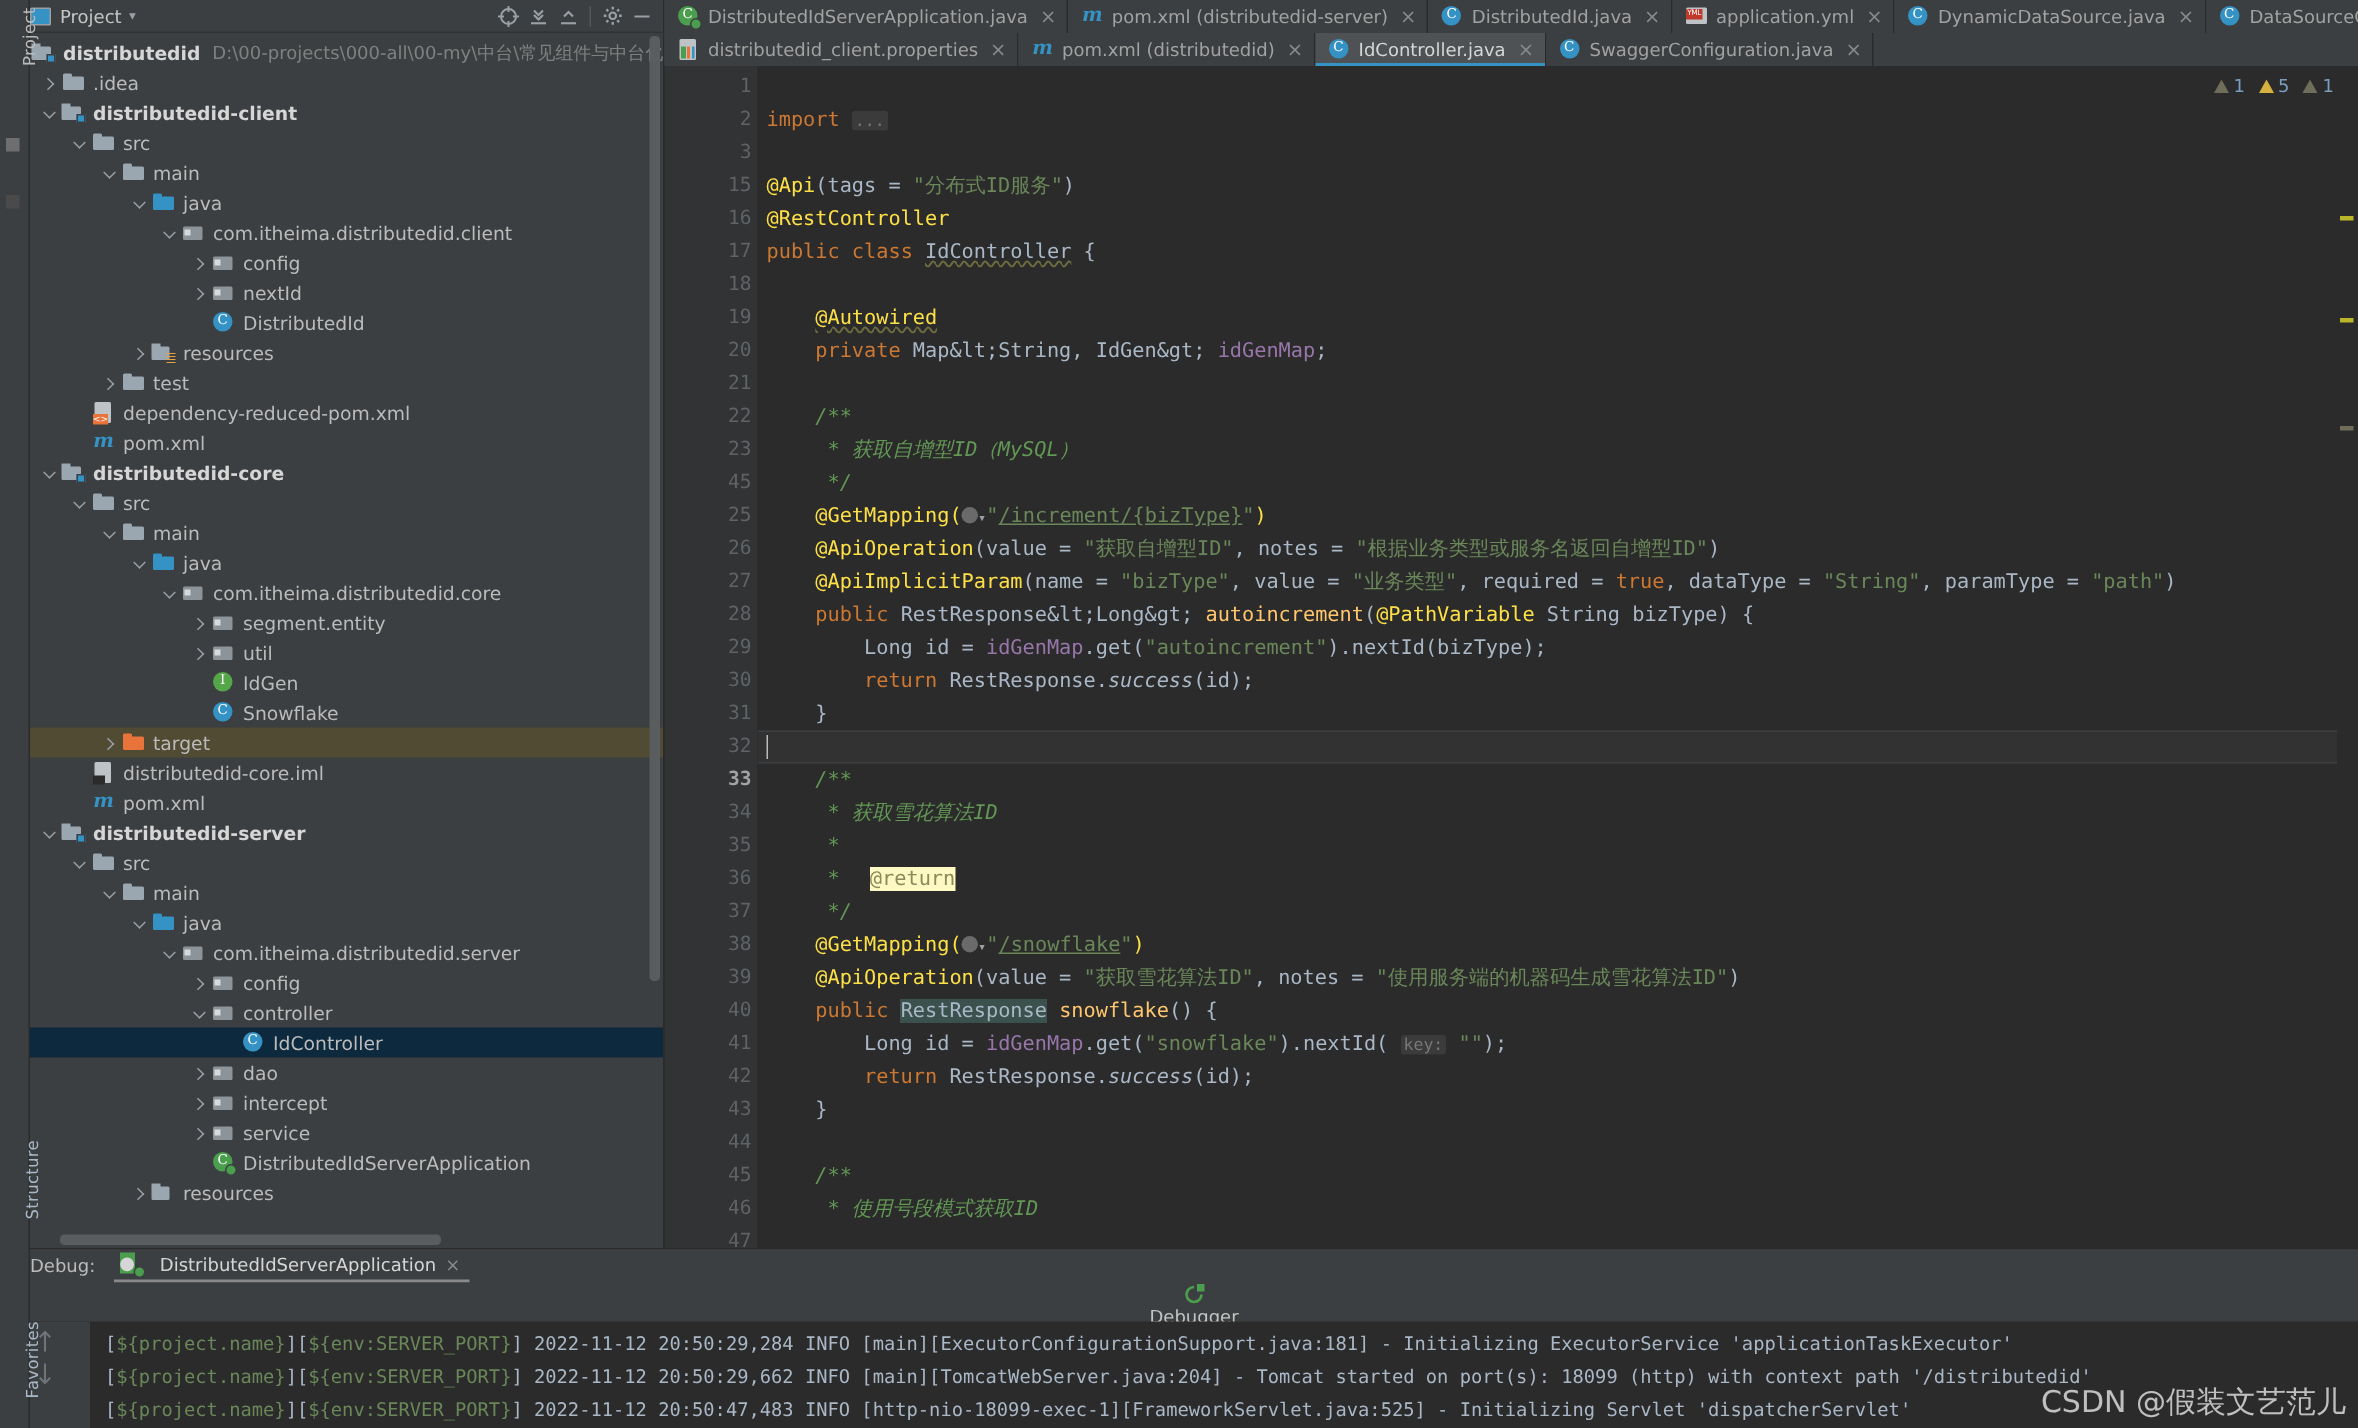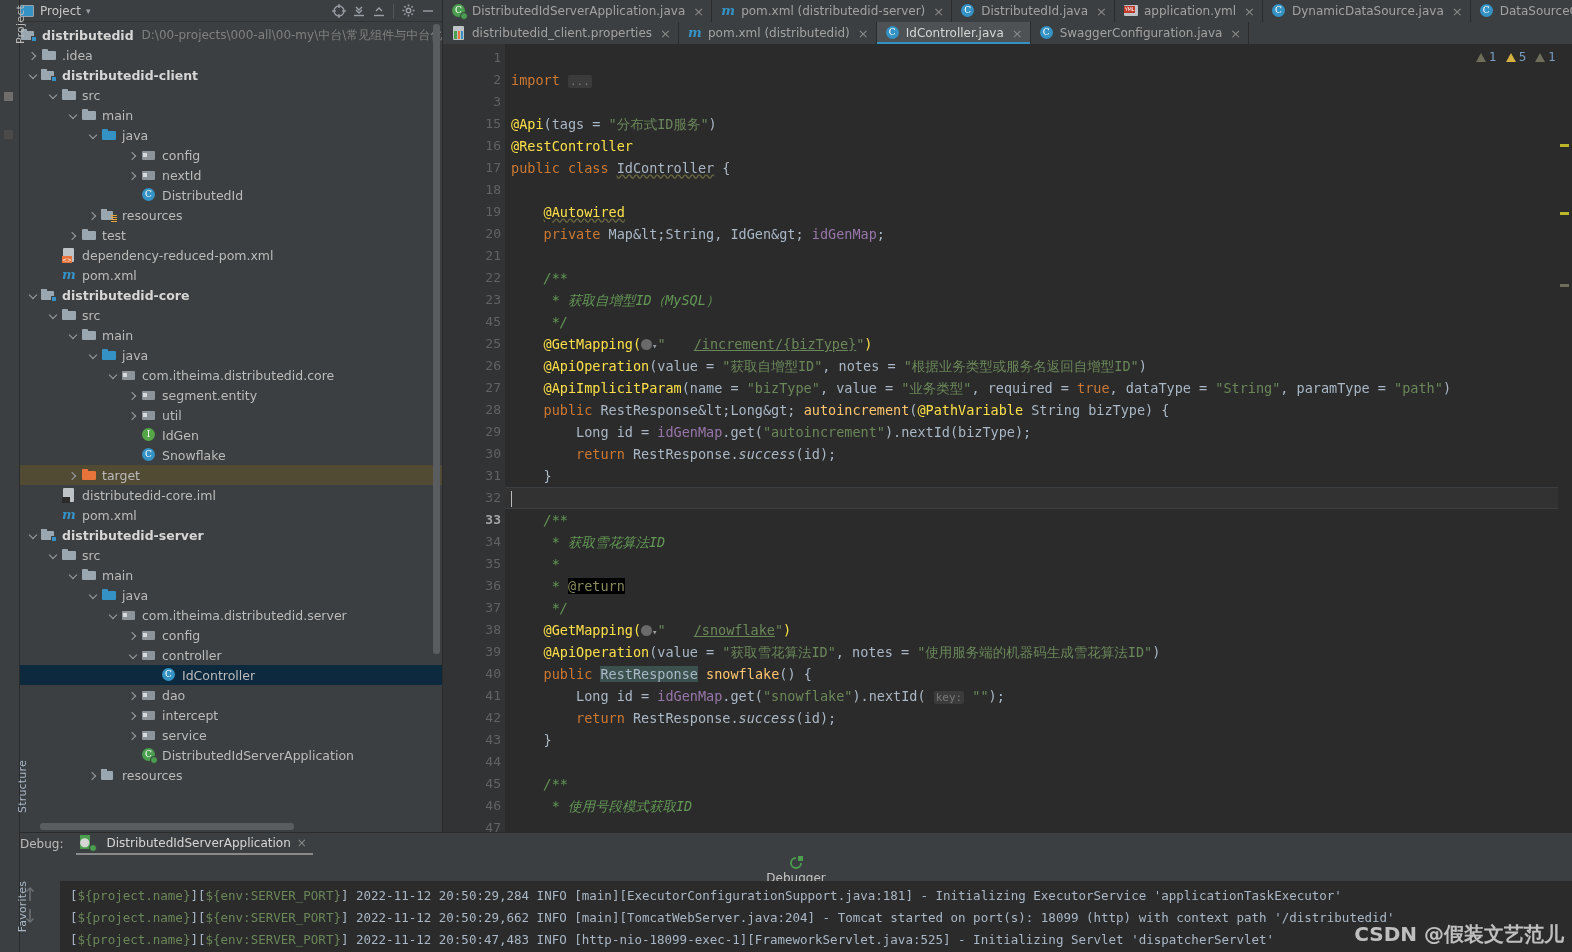--- a/index.html
+++ b/index.html
@@ -367,24 +367,24 @@
 
   
   .kw   { color: #cc7832; }
   .str  { color: #6a8759; }
   .cmt  { color: #629755; font-style: italic; }
   .anno { color: #fde047; }
   .fld  { color: #9876aa; }
   .mth  { color: #ffc66d; }
   .stat { font-style: italic; }
   .plain{ color: #a9b7c6; }
-  .link { color: #6a8759; text-decoration: underline; margin-left: 28px; }
+  .link { color: #6a8759; text-decoration: underline; }
   .hint { color: #787878; background: #3b3b3b; border-radius: 2px; padding: 0 2px; font-size: 11px;}
   .hl-box { background: #3b514d; }
-  .retsel { background: #000000; color:#8a8a5c; }
+  .retsel { background: #fef9c3; color:#8a8a5c;margin-left:12px; }
   .caret { display:inline-block; width:1px; height:16px; background:#bbb; vertical-align:-3px; }
   .wavy { text-decoration: underline; text-decoration-style: wavy; text-decoration-color: #6b6b3f; }
   .globe {
     display: inline-block; width: 11px; height: 11px; border-radius: 50%;
     background: #6a6a6a; vertical-align: -1px; position: relative;
   }
   .gchev { color: #9aa0a6; font-size: 9px; }
 
   .editor-right-strip {
     width: 14px;
@@ -481,21 +481,20 @@
     white-space: pre;
   }
   .logline .var { color: #6a8759; }
   .watermark {
     position: absolute;
     right: 8px; bottom: 4px;
     font-size: 20px;
     color: rgba(225,225,225,0.82);
     font-family: "DejaVu Sans", sans-serif;
     pointer-events: none;
-    font-weight: bold;
   }
 
   .run-ctrl-col {
     position: absolute; left: 0; top: 48px;
     width: 20px;
     display:flex; flex-direction:column; align-items:center; gap:14px;
   }
 </style>
 </head>
 <body>
@@ -598,20 +597,26 @@
             <span class="ico folder"></span>
             <span class="lbl">main</span>
           </div>
           <div class="row">
             <span style="display:inline-block;width:88px;flex-shrink:0"></span>
             <span class="arrow down"></span>
             <span class="ico folder folder-blue"></span>
             <span class="lbl">java</span>
           </div>
           <div class="row">
+            <span style="display:inline-block;width:108px;flex-shrink:0"></span>
+            <span class="arrow down"></span>
+            <span class="ico pkg"></span>
+            <span class="lbl">com.itheima.distributedid.client</span>
+          </div>
+          <div class="row">
             <span style="display:inline-block;width:128px;flex-shrink:0"></span>
             <span class="arrow right"></span>
             <span class="ico pkg"></span>
             <span class="lbl">config</span>
           </div>
           <div class="row">
             <span style="display:inline-block;width:128px;flex-shrink:0"></span>
             <span class="arrow right"></span>
             <span class="ico pkg"></span>
             <span class="lbl">nextId</span>

